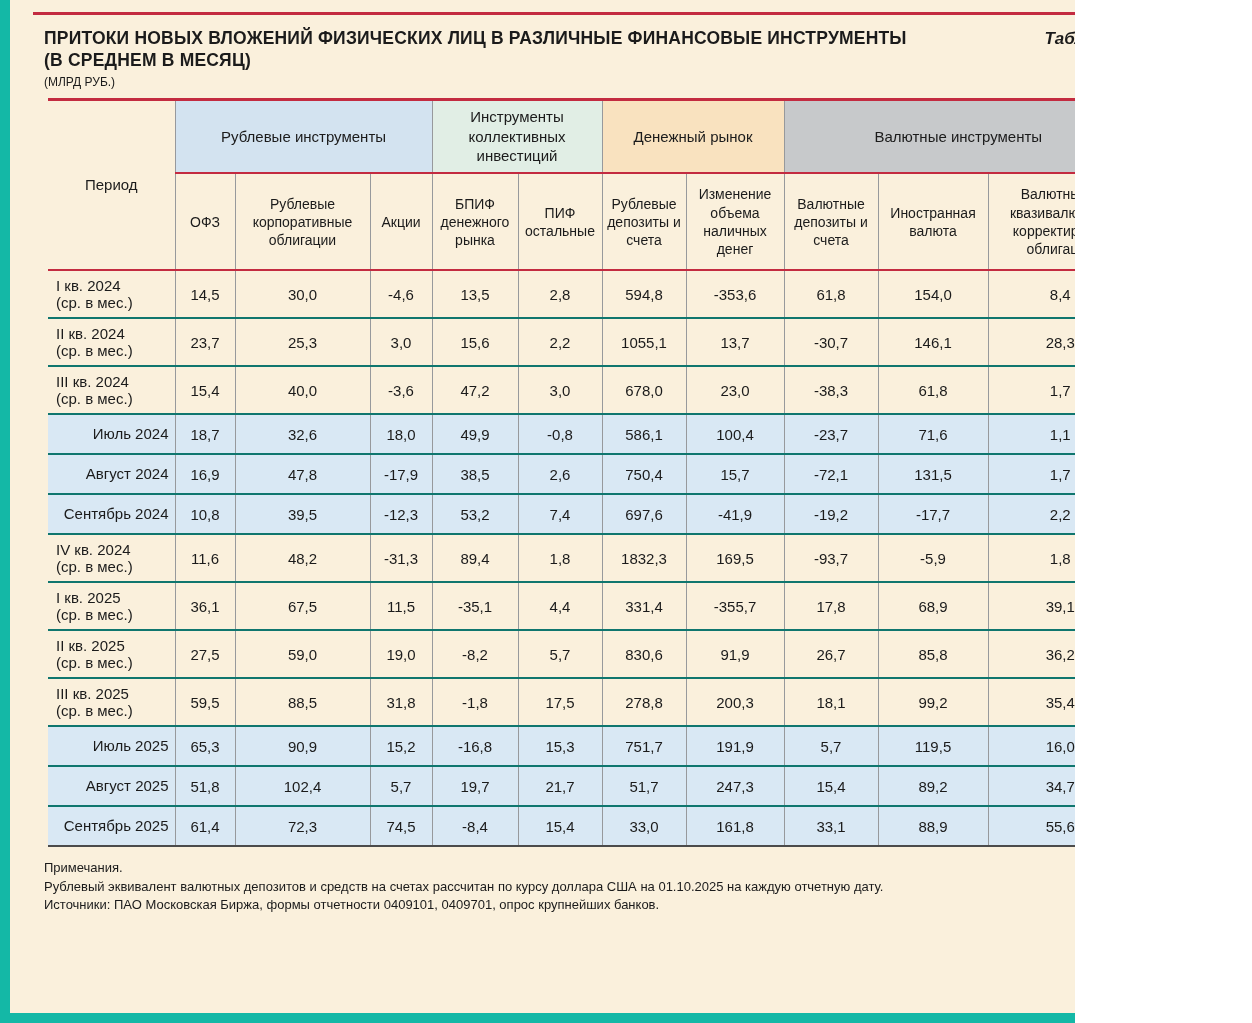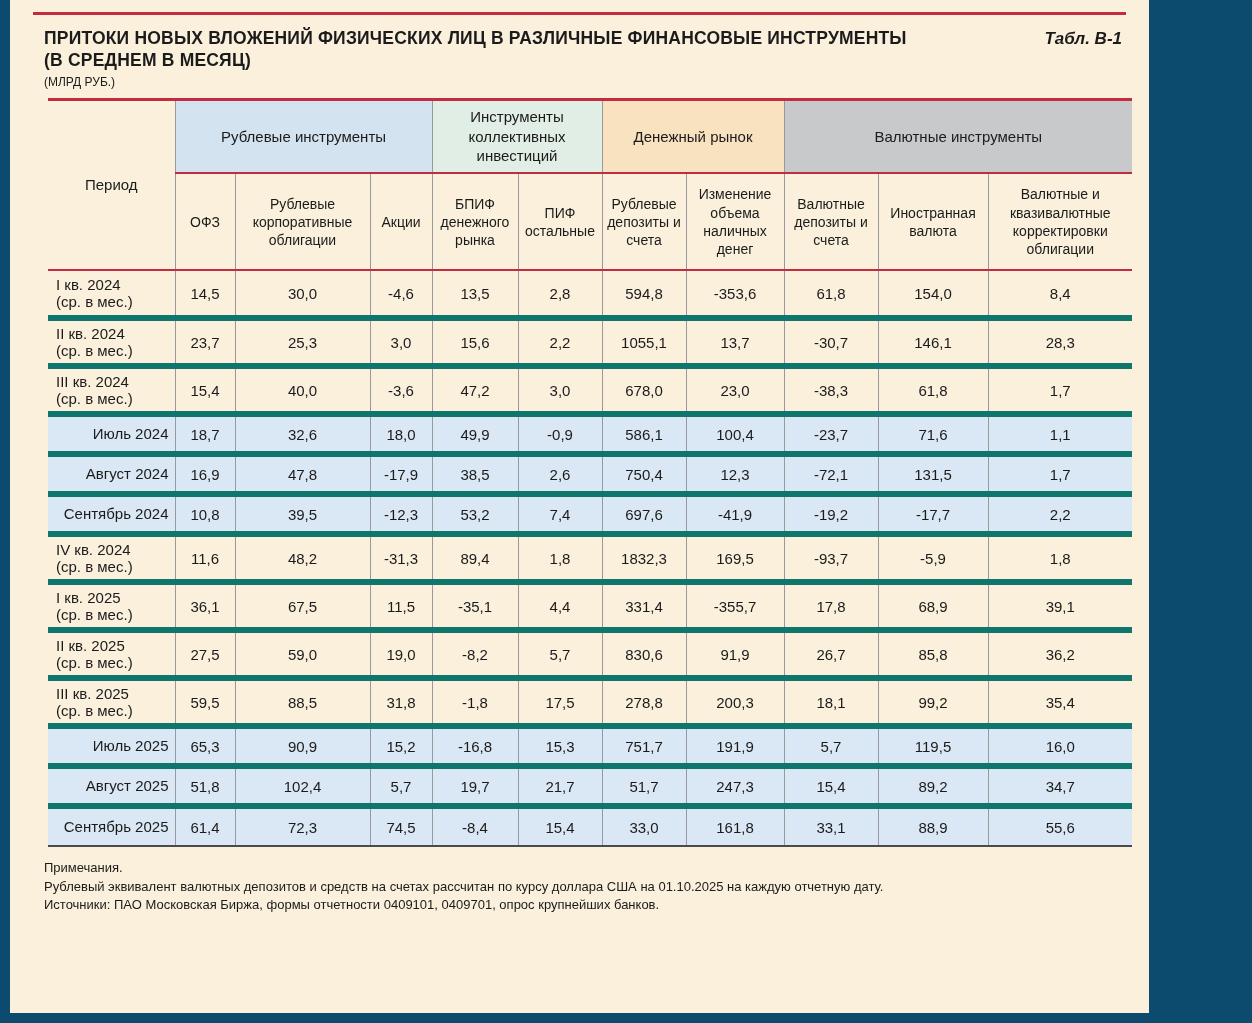--- a/index.html
+++ b/index.html
@@ -1,17 +1,17 @@
 <!DOCTYPE html>
 <html lang="ru"><head>
 <meta charset="utf-8">
 <style>
   html,body { margin:0; padding:0; background:#ffffff; }
   .page {
-    position:relative; width:1252px; height:1023px; background:#0c4a6e;
+    position:relative; width:1075px; height:1023px; background:#14b8a6;
     font-family:"Liberation Sans", sans-serif; color:#1b1b1b; overflow:hidden;
   }
   .panel {
     position:absolute; left:10px; top:0; width:1139px; height:1013px;
     background:#FAF0DC; box-sizing:border-box; padding:0 23px;
   }
   .top-rule { height:3px; background:#C32B40; margin-top:12px; }
   .header-row { display:flex; justify-content:space-between; align-items:flex-start; margin:12px 4px 0 11px; }
   .title { font-weight:bold; font-size:17.5px; line-height:1.28; letter-spacing:0.2px; white-space:pre-line; }
   .tabl-ref { font-style:italic; font-weight:bold; font-size:17px; padding-top:2px; }
@@ -38,21 +38,21 @@
   .g-ruble { background:#D3E3F0; }
   .g-coll  { background:#E1EEE5; }
   .g-money { background:#F9E2BF;margin-top:40px; }
   .g-fx    { background:#C7C9CB; }
 
   tr.col-head th {
     height:97px; font-weight:normal; font-size:14px; line-height:1.3; text-align:center;
     vertical-align:middle; padding:0 3px; border-bottom:2px solid #C32B40;
   }
 
-  tbody tr { border-top:6px solid #0f766e; }
+  tbody tr { border-top:2px solid #0f766e; }
   tbody tr:first-child { border-top:none; }
   tbody td { text-align:center; font-size:15px; vertical-align:middle; }
   tbody tr.quarter { height:48px; }
   tbody tr.month   { height:40px; background:#D9E8F4; }
   td.period-cell { text-align:left; padding-left:8px; line-height:1.18; font-size:15px; }
   tr.month td.period-cell { text-align:right; padding-right:6px; }
 
   .footnotes { margin:12px 4px 0 11px; font-size:13px; line-height:1.42; }
 </style>
 </head>
@@ -155,38 +155,38 @@
             <td class="value-cell">1,7</td>
           </tr>
           <tr class="month">
             <td class="period-cell">
               <div>Июль 2024</div>
             </td>
             <td class="value-cell">18,7</td>
             <td class="value-cell">32,6</td>
             <td class="value-cell">18,0</td>
             <td class="value-cell">49,9</td>
-            <td class="value-cell">-0,9</td>
+            <td class="value-cell">-0,8</td>
             <td class="value-cell">586,1</td>
             <td class="value-cell">100,4</td>
             <td class="value-cell">-23,7</td>
             <td class="value-cell">71,6</td>
             <td class="value-cell">1,1</td>
           </tr>
           <tr class="month">
             <td class="period-cell">
               <div>Август 2024</div>
             </td>
             <td class="value-cell">16,9</td>
             <td class="value-cell">47,8</td>
             <td class="value-cell">-17,9</td>
             <td class="value-cell">38,5</td>
             <td class="value-cell">2,6</td>
             <td class="value-cell">750,4</td>
-            <td class="value-cell">12,3</td>
+            <td class="value-cell">15,7</td>
             <td class="value-cell">-72,1</td>
             <td class="value-cell">131,5</td>
             <td class="value-cell">1,7</td>
           </tr>
           <tr class="month">
             <td class="period-cell">
               <div>Сентябрь 2024</div>
             </td>
             <td class="value-cell">10,8</td>
             <td class="value-cell">39,5</td>

